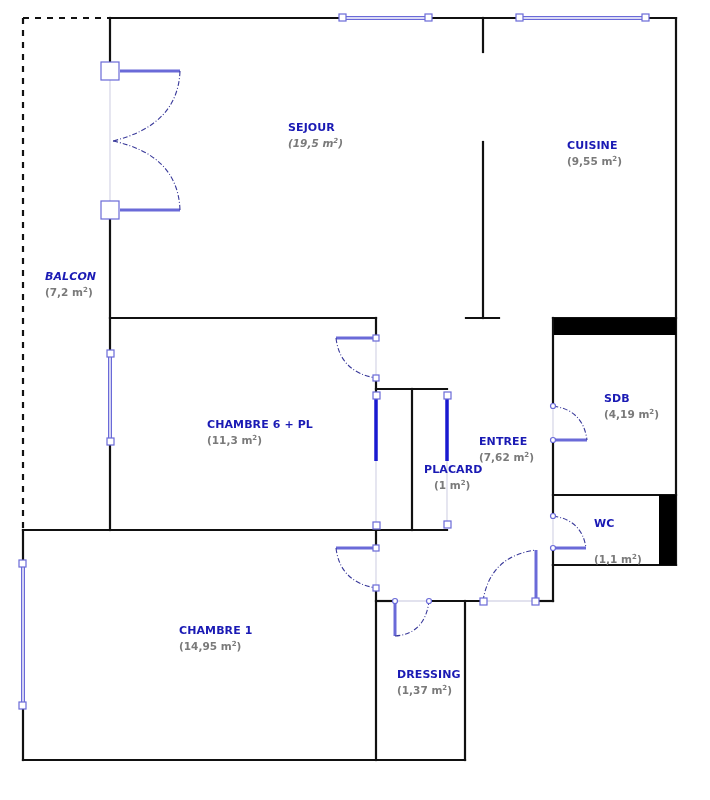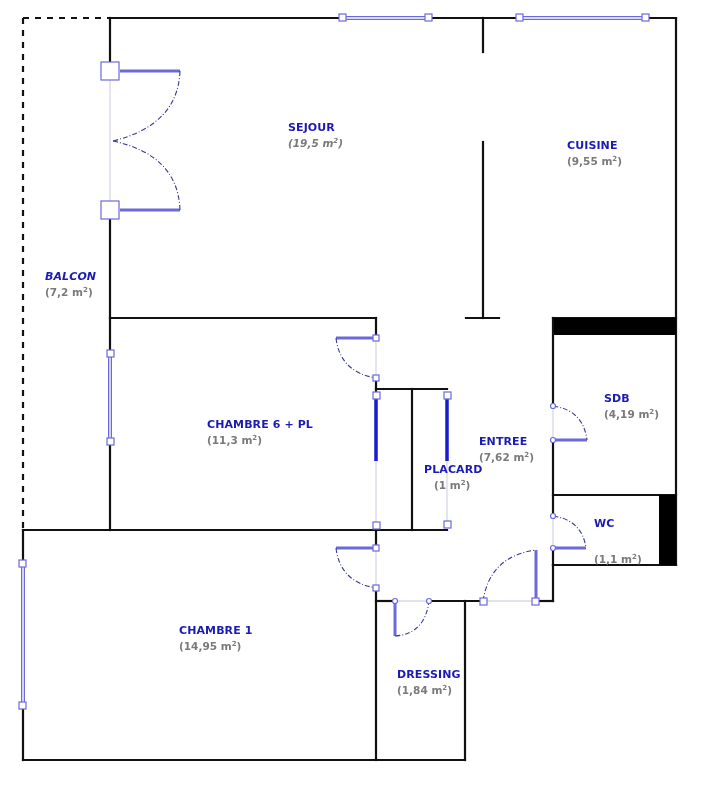--- a/index.html
+++ b/index.html
@@ -201,13 +201,13 @@
 <div class="room-label" style="left:418px;top:463px;margin-left:6px;">PLACARD</div>
 <div class="room-area" style="left:418px;top:479px;margin-left:16px;">(<span>1</span> <span>m</span><sup>2</sup>)</div>
 
 <div class="room-label" style="left:594px;top:517px;">WC</div>
 <div class="room-area" style="left:594px;top:533px;margin-top:20px;">(<span>1,1</span> <span>m</span><sup>2</sup>)</div>
 
 <div class="room-label" style="left:179px;top:624px;">CHAMBRE 1</div>
 <div class="room-area" style="left:179px;top:640px;">(<span>14,95</span> <span>m</span><sup>2</sup>)</div>
 
 <div class="room-label" style="left:397px;top:668px;">DRESSING</div>
-<div class="room-area" style="left:397px;top:684px;">(<span>1,84</span> <span>m</span><sup>2</sup>)</div>
+<div class="room-area" style="left:397px;top:684px;">(<span>1,37</span> <span>m</span><sup>2</sup>)</div>
 
 </body></html>

